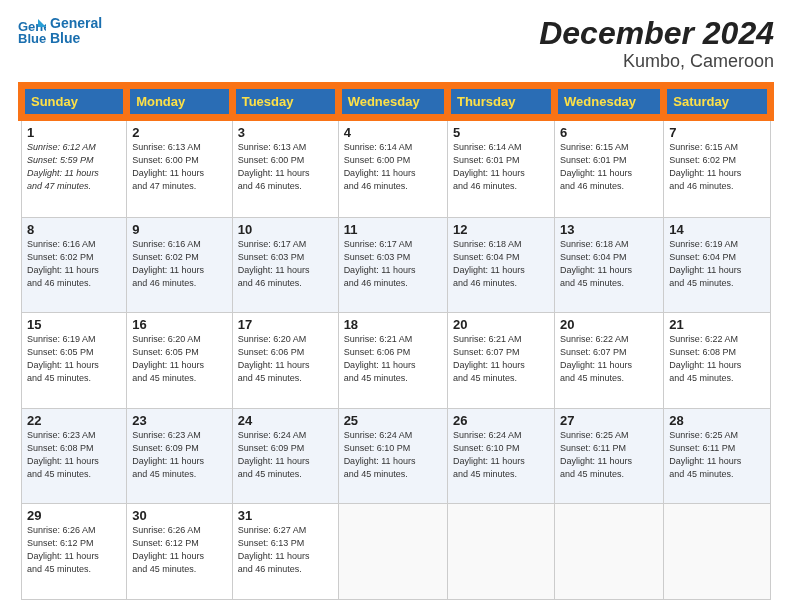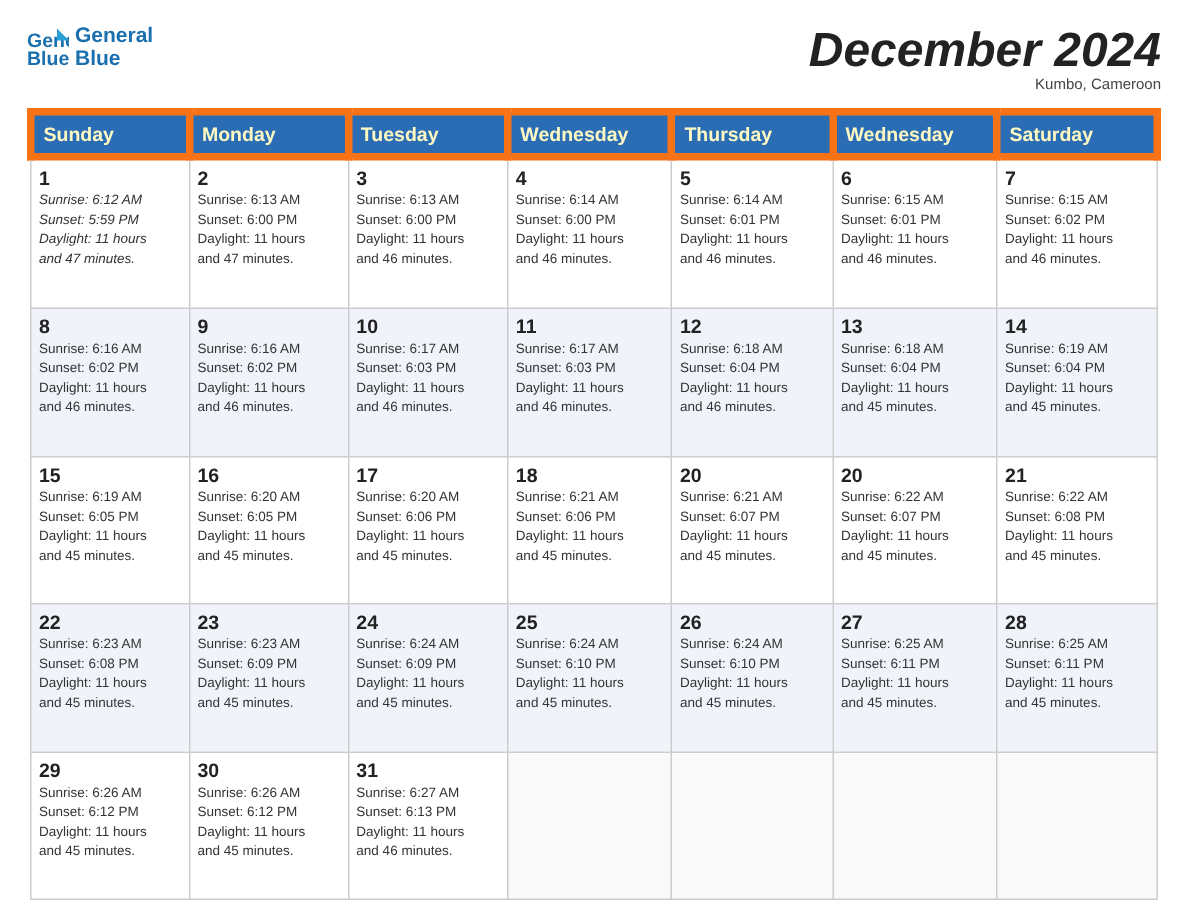--- a/index.html
+++ b/index.html
@@ -36,36 +36,36 @@
       text-align: right;
     }
     .month-title {
       font-size: 32px;
       font-weight: bold;
       color: #222;
       line-height: 1.1;
       font-style: italic;
     }
     .location {
-      font-size: 10px;
+      font-size: 18px;
       color: #444;
     }
     .calendar-table {
       width: 100%;
       border-collapse: collapse;
       flex: 1;
     }
     .calendar-table th {
       background-color: #2a6db5;
-      color: #fef9c3;
+      color: #fde047;
       text-align: left;
       padding: 5px 6px;
       font-size: 13px;
       font-weight: bold;
-      border: 5px solid #f97316;
+      border: 7px solid #f97316;
     }
     .calendar-table td {
       vertical-align: top;
       border: 1px solid #ccc;
       padding: 4px 5px;
       width: 113px;
       background: #fff;
       font-size: 9.5px;
       color: #333;
       min-height: 72px;

